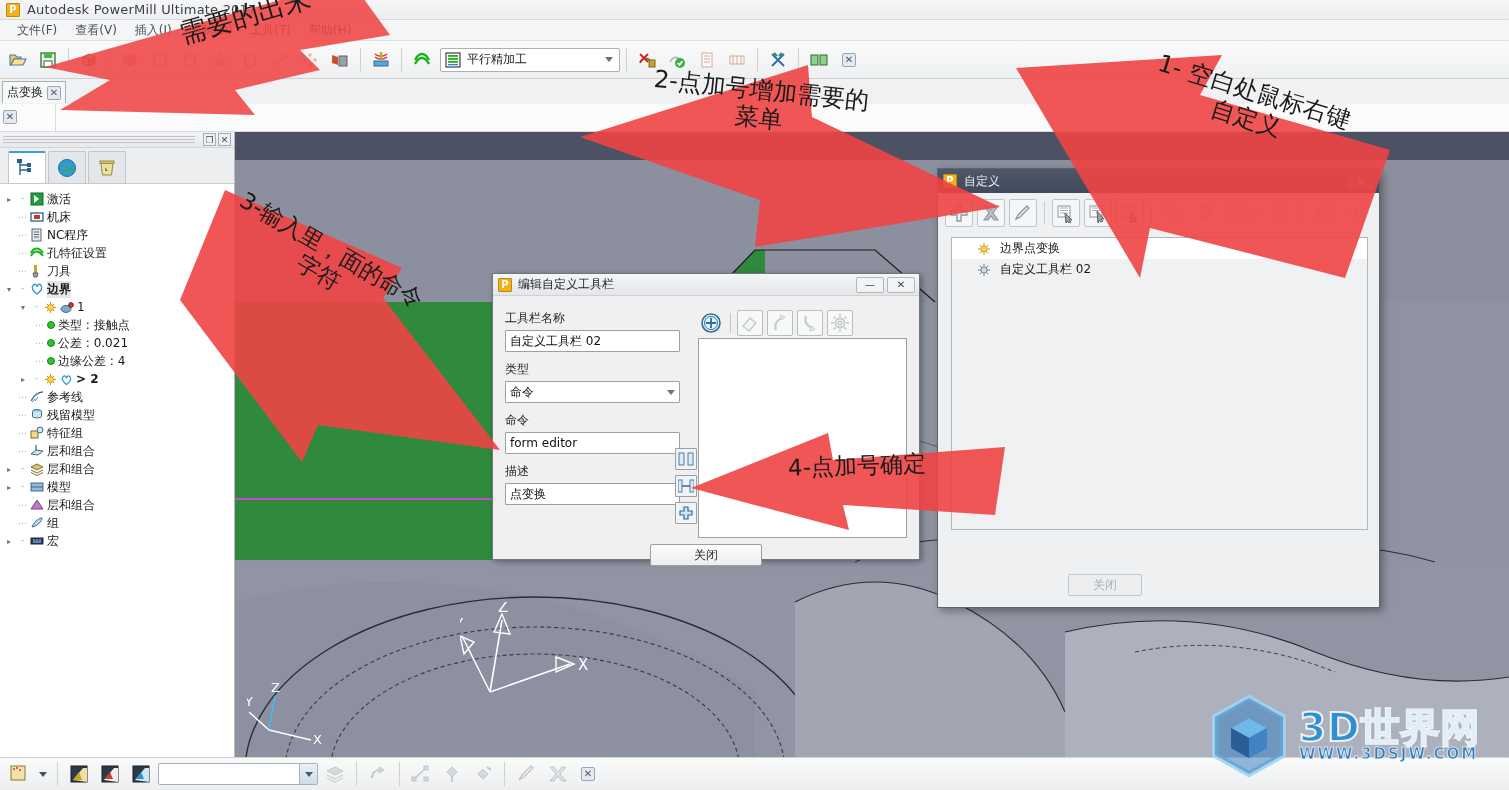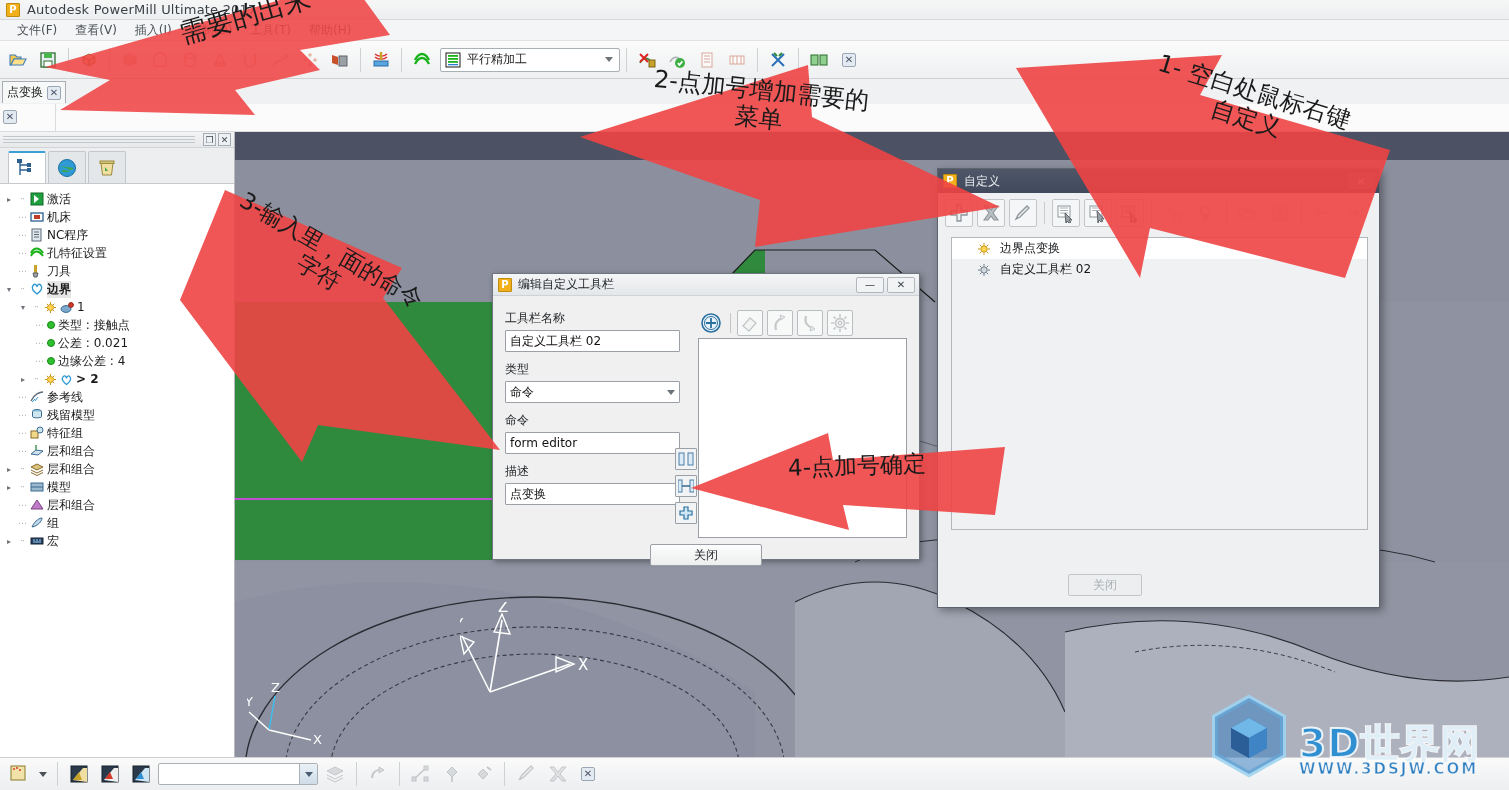--- a/index.html
+++ b/index.html
@@ -193,21 +193,21 @@
 
   
   .anno{position:absolute;pointer-events:none;}
   .anno svg{display:block;overflow:visible;}
   .anno .txt{
     position:absolute;color:#1a1a1a;font-size:22px;white-space:pre-line;
     font-family:"DejaVu Sans","Liberation Sans",sans-serif;line-height:1.15;text-align:center;
   }
 
   
-  .watermark{position:absolute;left:1207px;top:694px;display:flex;align-items:flex-end;gap:8px;}
+  .watermark{position:absolute;left:1207px;top:694px;display:flex;align-items:center;gap:8px;}
   .wm-text{display:flex;flex-direction:column;}
   .wm-main{font-size:39px;font-weight:bold;color:#2f8fd0;
     -webkit-text-stroke:2px rgba(255,255,255,.85);letter-spacing:1px;line-height:.95;}
   .wm-sub{font-size:15px;font-weight:bold;color:#2f7fc0;letter-spacing:2px;
     -webkit-text-stroke:1px rgba(255,255,255,.7);margin-top:-2px;}
 </style>
 </head>
 <body>
 
 <div id="app">

